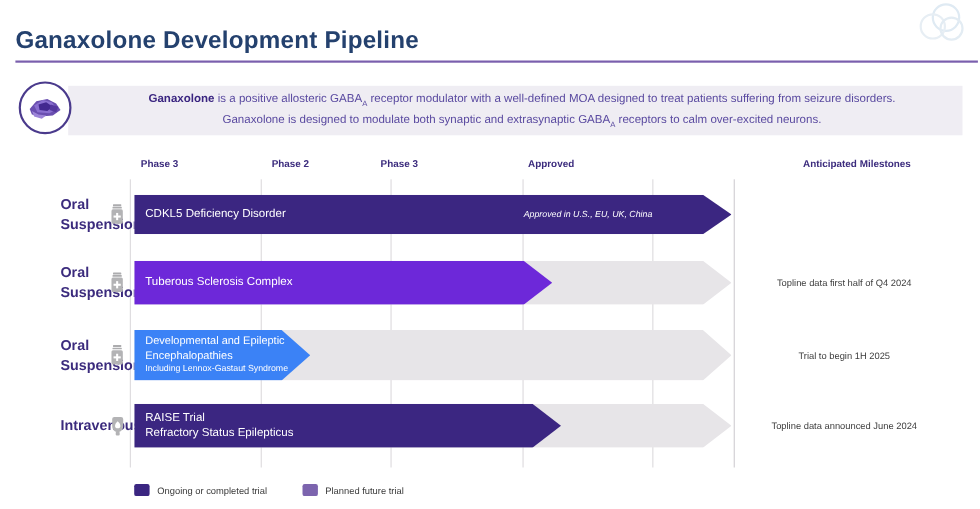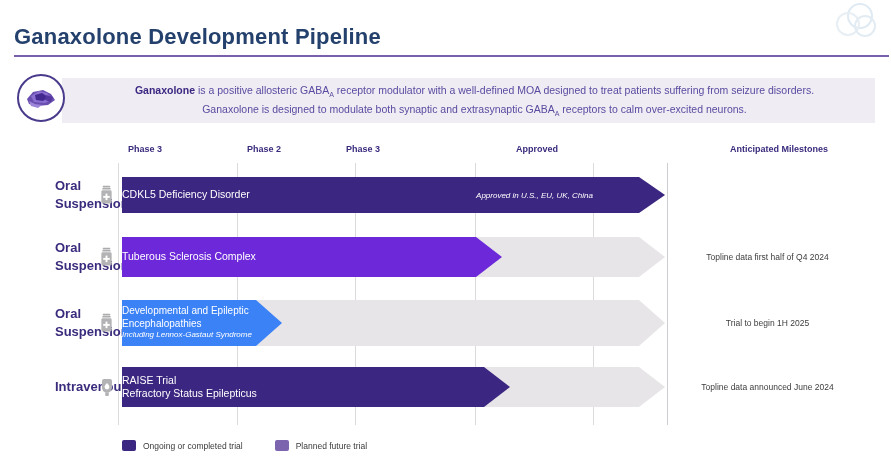--- a/index.html
+++ b/index.html
@@ -33,24 +33,24 @@
 
   
   .prow { position:absolute; left:0; width:891px; }
   .route { position:absolute; left:55px; top:0; bottom:0; width:52px; display:flex; align-items:center;
            font-size:13px; font-weight:bold; color:#3b2b7d; line-height:1.35; }
   .ricon { position:absolute; left:99px; top:0; bottom:0; width:18px; display:flex; align-items:center; }
   .track { position:absolute; left:122px; top:0; bottom:0; right:0; }
   .arrow { position:absolute; left:0; top:0; bottom:0;
            clip-path:polygon(0 0, calc(100% - 26px) 0, 100% 50%, calc(100% - 26px) 100%, 0 100%); }
   .arrow.gray { background:#e7e5e8; }
-  .bar-text { position:absolute; left:0; top:0; bottom:0; display:flex;
+  .bar-text { position:absolute; left:0; top:0; bottom:0; padding-left:10px; display:flex;
               flex-direction:column; justify-content:center; color:#fff; }
   .bar-line { font-size:10.5px; line-height:1.25; white-space:nowrap; }
-  .bar-line.small-italic { font-size:8px; font-style:italic; line-height:1.35; }
+  .bar-line.small-italic { font-size:8px; line-height:1.35; }
   .bar-line:empty { display:none; }
   .bar-note { position:absolute; right:72px; top:50%; transform:translateY(-50%); color:#fff;
               font-size:8px; font-style:italic; white-space:nowrap; }
   .bar-note:empty { display:none; }
   .milestone { position:absolute; left:667px; width:201px; top:0; bottom:0; display:flex;
                align-items:center; justify-content:center; font-size:8.5px; color:#3d3d3d; }
 
   
   .legend { position:absolute; left:122px; top:440px; display:flex; align-items:center; gap:32px; }
   .legend-item { display:flex; align-items:center; gap:7px; }
@@ -90,21 +90,21 @@
   <div class="gridline" style="left:118px"></div>
   <div class="gridline" style="left:237px"></div>
   <div class="gridline" style="left:355px"></div>
   <div class="gridline" style="left:475px"></div>
   <div class="gridline" style="left:593px"></div>
   <div class="grid-divider" style="left:667px"></div>
 
   <div class="col-header" style="left:128px">Phase 3</div>
   <div class="col-header" style="left:247px">Phase 2</div>
   <div class="col-header" style="left:346px">Phase 3</div>
-  <div class="col-header" style="left:516px">Approved</div>
+  <div class="col-header" style="left:480px">Approved</div>
   <div class="ms-header">Anticipated Milestones</div>
 
   <div class="prow" style="top:177px;height:36px">
     <div class="route">Oral Suspension</div>
     <div class="ricon">
       <svg width="15" height="20" viewBox="0 0 16 20">
           <rect x="4" y="0" width="8" height="2" rx=".5" fill="#acacae"></rect>
           <rect x="3.5" y="2.6" width="9" height="1.6" rx=".5" fill="#acacae"></rect>
           <rect x="2.5" y="5" width="11" height="14" rx="1.5" fill="#b3b3b5"></rect>
           <rect x="7" y="8.5" width="2" height="7" fill="#fff"></rect>

